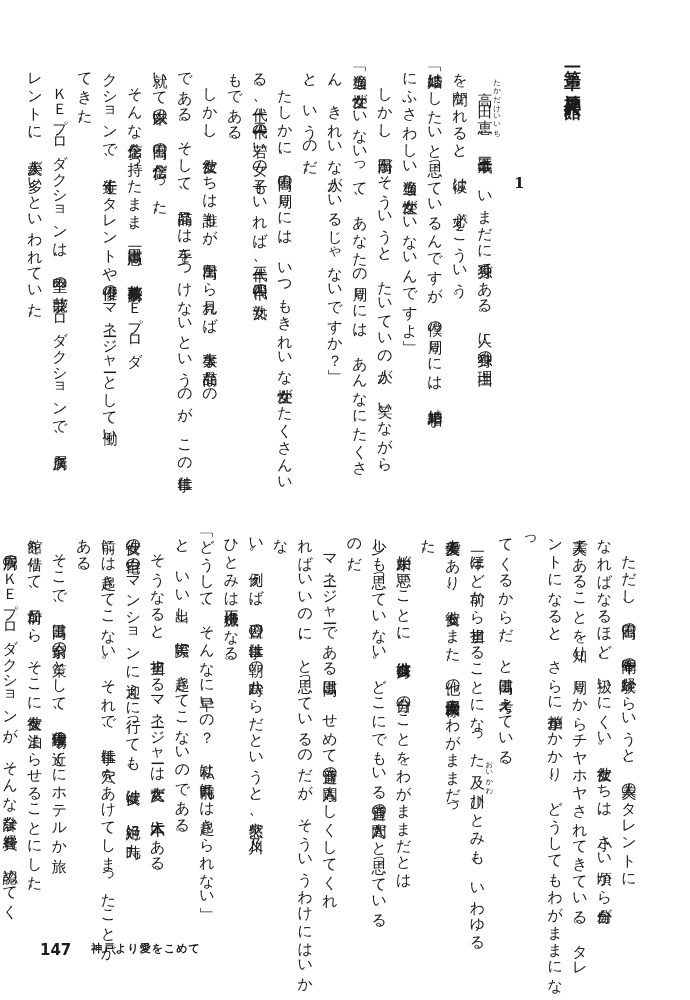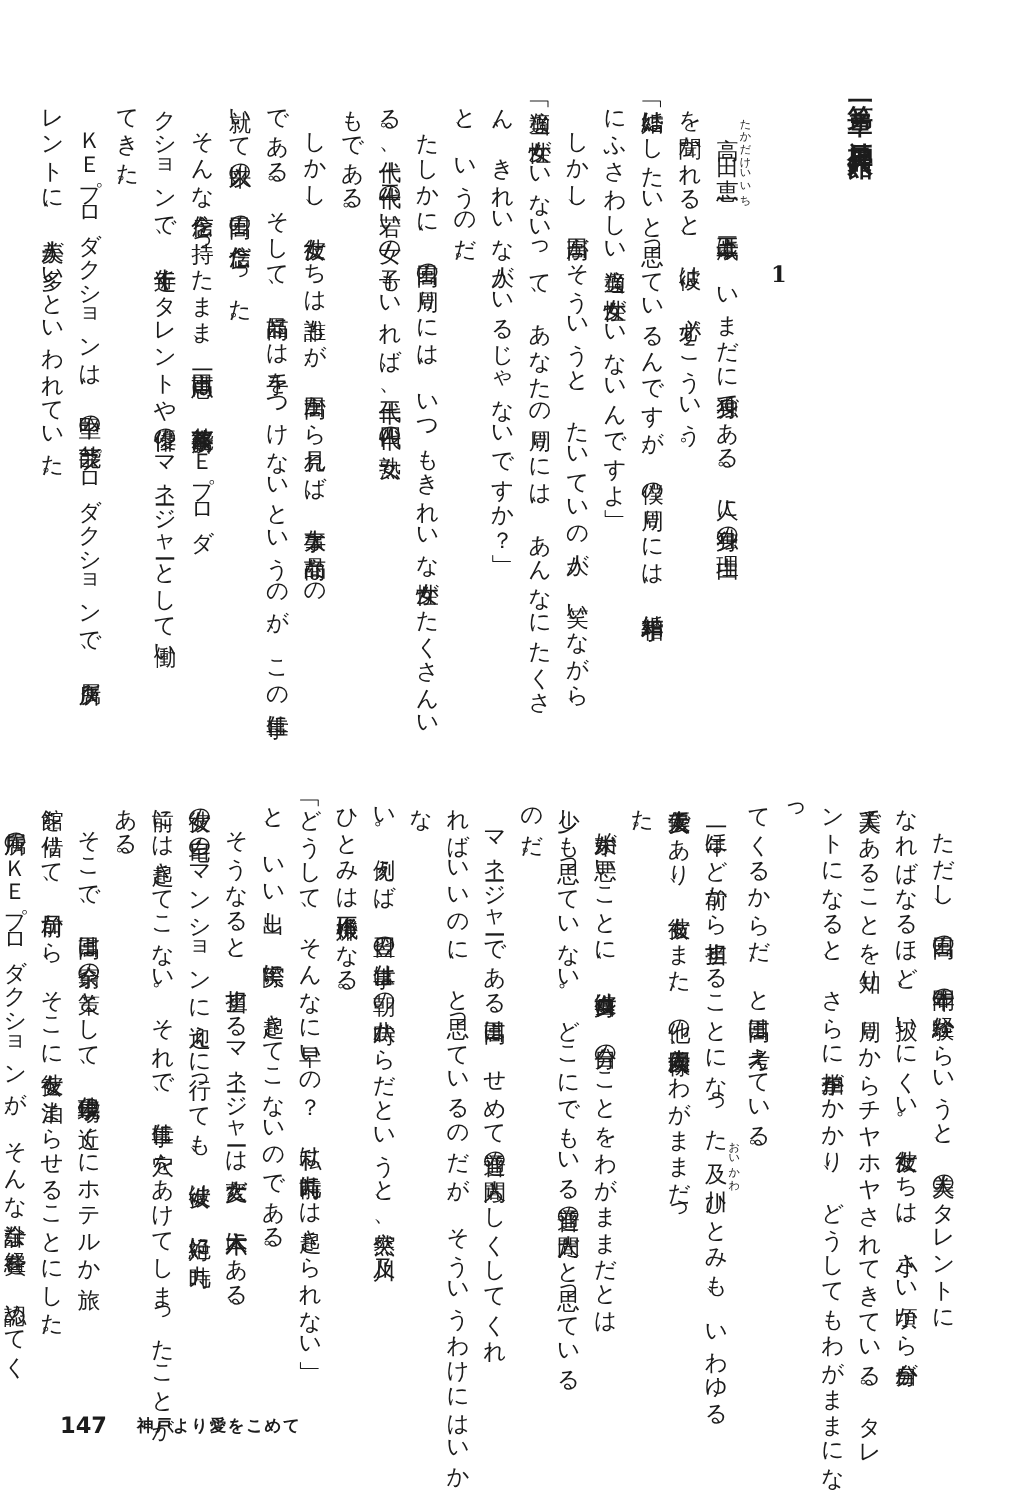--- a/index.html
+++ b/index.html
@@ -46,21 +46,21 @@
   ruby { ruby-position: over; }
   rt {
     font-size: 7.5px;
     letter-spacing: 0;
     font-weight: normal;
   }
   .footer {
     position: absolute;
     left: 40px; top: 941px;
     display: flex;
-    align-items: center;
+    align-items: flex-start;
     gap: 20px;
   }
   .page-number {
     font-family: "DejaVu Sans", "Liberation Sans", sans-serif;
     font-size: 15px;
     font-weight: bold;
   }
   .running-title {
     font-size: 11px;
     font-weight: bold;

